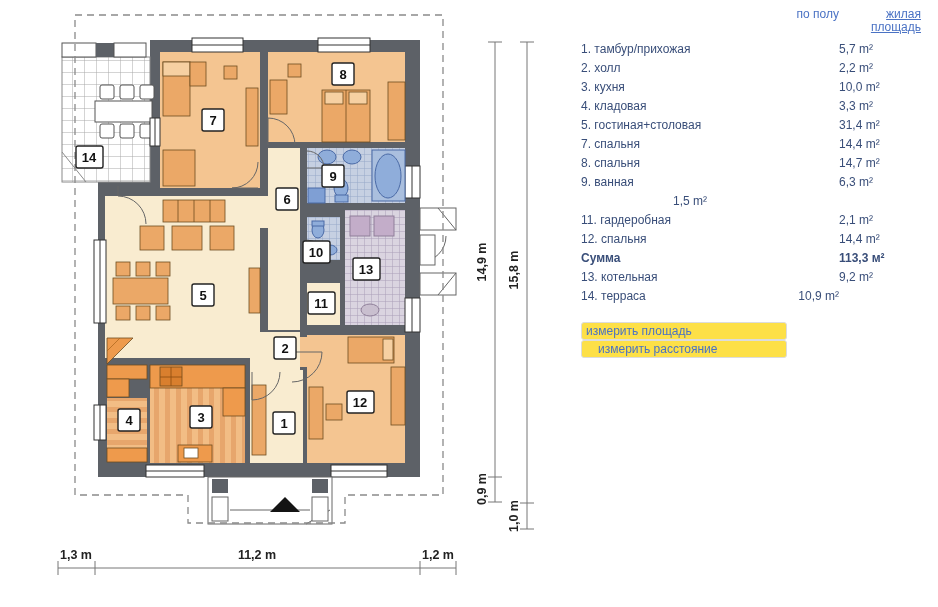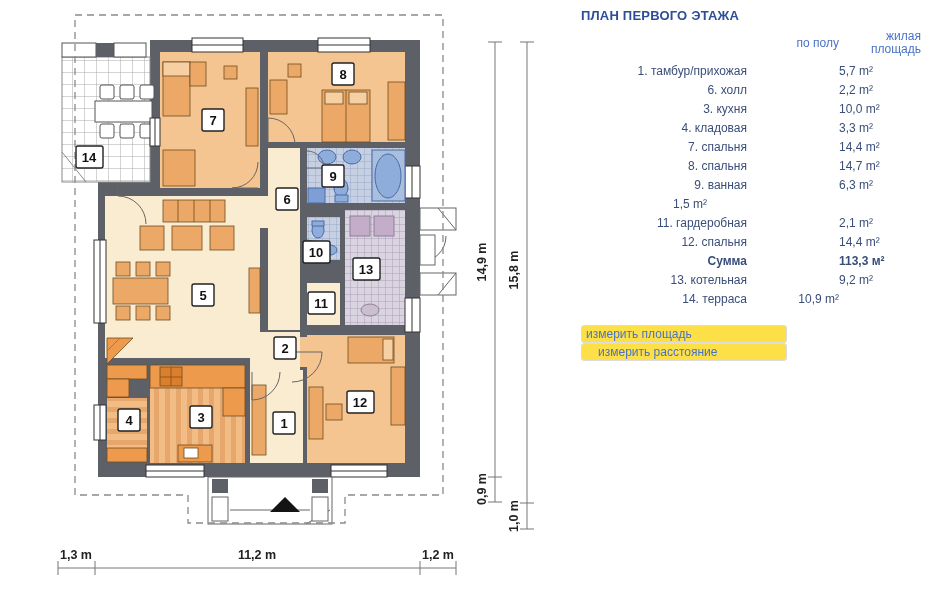--- a/index.html
+++ b/index.html
@@ -2,27 +2,27 @@
 <html><head>
 <meta charset="utf-8">
 <style>
   html,body{margin:0;padding:0;background:#fff;}
   .stage{position:relative;width:938px;height:607px;background:#fff;overflow:hidden;
          font-family:"Liberation Sans",sans-serif;}
   .plan{position:absolute;left:0;top:0;width:570px;height:607px;}
   
   .panel{position:absolute;left:581px;top:8px;width:340px;font-size:12px;}
   .p-title{font-weight:bold;font-size:13px;color:#2c4d9b;letter-spacing:.2px;}
-  .hdr{display:flex;margin-top:7px;color:#4a72c4;line-height:13px;align-items:center;}
+  .hdr{display:flex;color:#4a72c4;line-height:13px;}
   .hdr .sp{flex:1;}
   .hdr .c1{width:92px;text-align:right;}
-  .hdr .c2{width:82px;text-align:right;}
+  .hdr .c2{width:82px;text-align:right;text-decoration:underline;}
   .rows{margin-top:5px;}
   .row{display:flex;height:19px;align-items:center;color:#394e79;}
-  .row .nm{flex:1;white-space:nowrap;text-align:right;}
+  .row .nm{flex:1;white-space:nowrap;}
   .row .c1{width:92px;text-align:right;}
   .row .c2{width:82px;text-align:left;}
   .row.sum{font-weight:bold;}
   .links{margin-top:17px;}
   .lnk{box-sizing:border-box;width:206px;border:1px solid #dcdcdc;border-radius:3px;
        color:#4a72c4;padding:0 4px;height:18px;line-height:16px;cursor:pointer;
        background:#fde047;margin-top:0px;}
   .lnk+.lnk{margin-top:0px;padding-left:16px;}
   
   svg text{font-family:"Liberation Sans",sans-serif;}
@@ -349,46 +349,50 @@
       <text class="dim" x="518" y="270" transform="rotate(-90 518 270)">15,8 m</text>
       <text class="dim" x="518" y="516" transform="rotate(-90 518 516)">1,0 m</text>
       <text class="dim" x="76" y="559">1,3 m</text>
       <text class="dim" x="257" y="559">11,2 m</text>
       <text class="dim" x="438" y="559">1,2 m</text>
     </g>
   </svg>
   </div>
 
   <div class="panel">
-    <div class="p-title">ПЛАН ПЕРВОГО ЭТАЖА</div>
     <div class="hdr">
       <span class="sp"></span>
       <span class="c1">по полу</span>
       <span class="c2">жилая площадь</span>
     </div>
     <div class="rows">
       <div class="row">
           <span class="nm">1. тамбур/прихожая</span>
           <span class="c1"></span>
           <span class="c2">5,7 m²</span>
         </div>
       <div class="row">
-          <span class="nm">6. холл</span>
+          <span class="nm">2. холл</span>
           <span class="c1"></span>
           <span class="c2">2,2 m²</span>
         </div>
       <div class="row">
           <span class="nm">3. кухня</span>
           <span class="c1"></span>
           <span class="c2">10,0 m²</span>
         </div>
       <div class="row">
           <span class="nm">4. кладовая</span>
           <span class="c1"></span>
           <span class="c2">3,3 m²</span>
+        </div>
+      <div class="row">
+          <span class="nm">5. гостиная+столовая</span>
+          <span class="c1"></span>
+          <span class="c2">31,4 m²</span>
         </div>
       <div class="row">
           <span class="nm">7. спальня</span>
           <span class="c1"></span>
           <span class="c2">14,4 m²</span>
         </div>
       <div class="row">
           <span class="nm">8. спальня</span>
           <span class="c1"></span>
           <span class="c2">14,7 m²</span>

